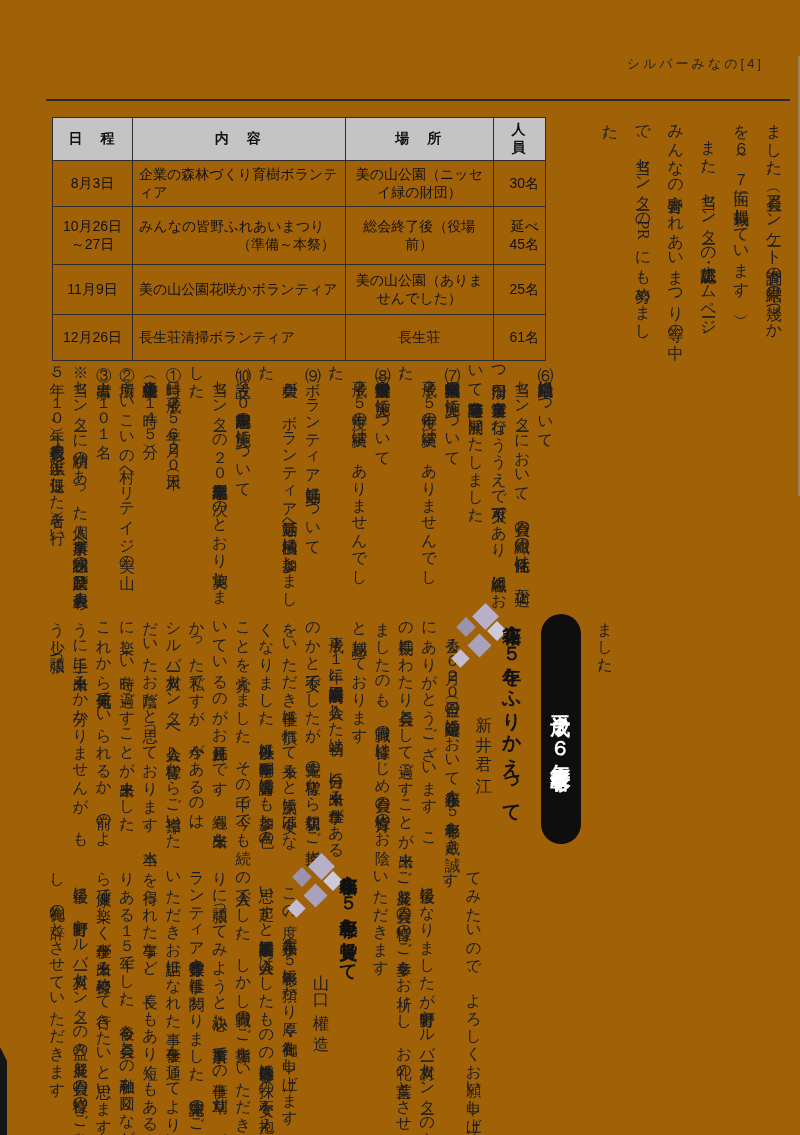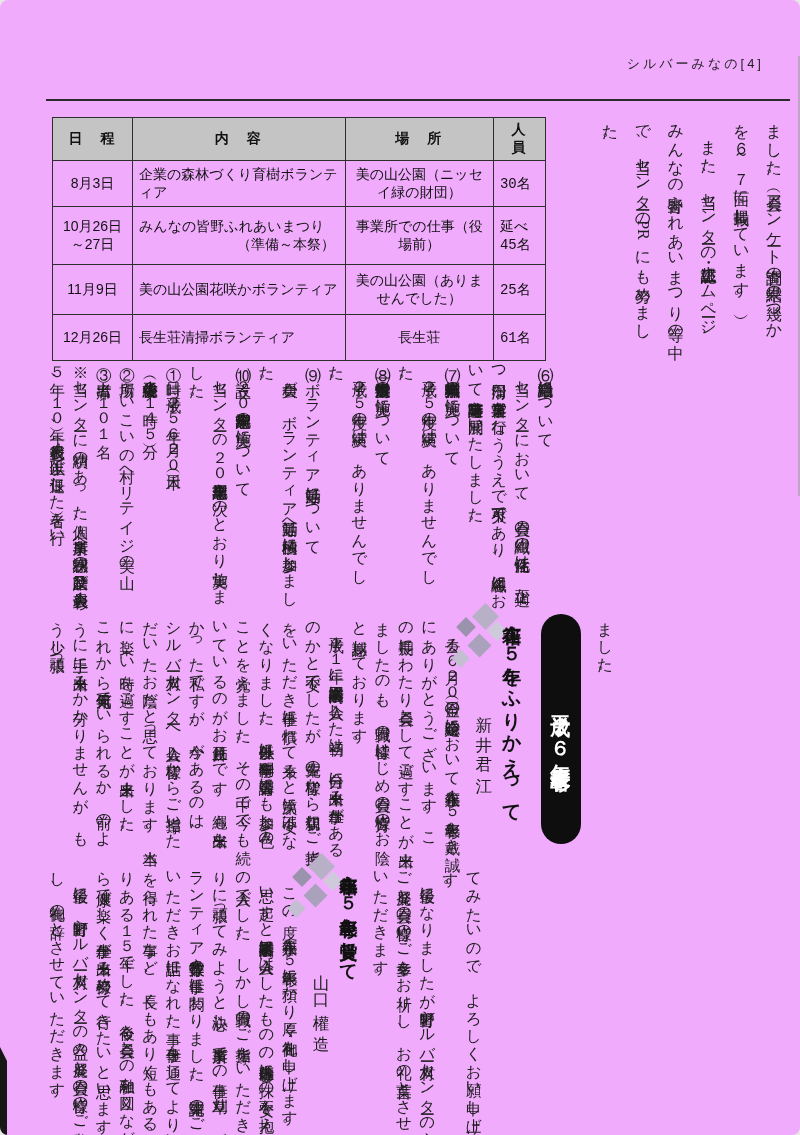--- a/index.html
+++ b/index.html
@@ -1,26 +1,25 @@
 <!DOCTYPE html>
 <html lang="ja"><head>
 <meta charset="utf-8">
 <style>
   html,body{margin:0;padding:0;background:#e8e8e6;}
   .page{
     position:relative;
     width:800px;height:1135px;
     margin:0 auto;
-    background:#f0abfc;
+    background:#a16207;
     box-sizing:border-box;
     padding:0 10px 0 46px;
     overflow:hidden;
     font-family:"Liberation Serif","DejaVu Serif",serif;
     color:#1b1b1b;
-    border-radius:8px;
   }
   
   .masthead{padding:54px 26px 0 0;text-align:right;}
   .masthead span{
     font-family:"Liberation Sans","DejaVu Sans",sans-serif;
     font-size:13px;letter-spacing:3px;color:#222;
   }
   .head-rule{border:none;border-top:2px solid #2a2a2a;margin:26px 0 0 0;}
   
   .vtext{
@@ -39,21 +38,21 @@
     font-size:14px;color:#111;
   }
   table.report th,table.report td{
     border:1.4px solid #2e2e2e;padding:3px 6px;
     white-space:pre-line;vertical-align:middle;
   }
   table.report th{background:#c4c4c4;font-weight:700;letter-spacing:2px;height:24px;}
   td.c-date{width:72px;text-align:center;padding:3px 2px;}
   td.c-content{width:214px;text-align:left;}
   td.c-place{width:150px;text-align:center;}
-  td.c-people{width:40px;text-align:left;padding:3px 2px;font-family:Liberation Mono, monospace;}
+  td.c-people{width:40px;text-align:right;padding:3px 2px;}
   tr.r1{height:46px;}tr.r2{height:58px;margin-top:32px;}tr.r3{height:50px;}tr.r4{height:46px;margin-top:18px;}
   .band1-text{flex:1;height:230px;font-size:16px;line-height:2.05;}
   
   .band2{height:248px;margin-top:10px;}
   .sec,.band2 p{margin:0;}
   
   .band3{height:242px;margin-top:8px;}
   .band4{height:290px;margin-top:8px;}
   .banner{
     width:40px;height:230px;
@@ -112,21 +111,21 @@
             <td class="c-date">8月3日</td>
             <td class="c-content">企業の森林づくり育樹ボランティア</td>
             <td class="c-place">美の山公園（ニッセイ緑の財団）</td>
             <td class="c-people">30名</td>
           </tr>
           <tr class="r2">
             <td class="c-date">10月26日
 ～27日</td>
             <td class="c-content">みんなの皆野ふれあいまつり
 　　　　　　　（準備～本祭）</td>
-            <td class="c-place">事業所での仕事（役場前）</td>
+            <td class="c-place">総会終了後（役場前）</td>
             <td class="c-people">延べ
 45名</td>
           </tr>
           <tr class="r3">
             <td class="c-date">11月9日</td>
             <td class="c-content">美の山公園花咲かボランティア</td>
             <td class="c-place">美の山公園（ありませんでした）</td>
             <td class="c-people">25名</td>
           </tr>
           <tr class="r4">

